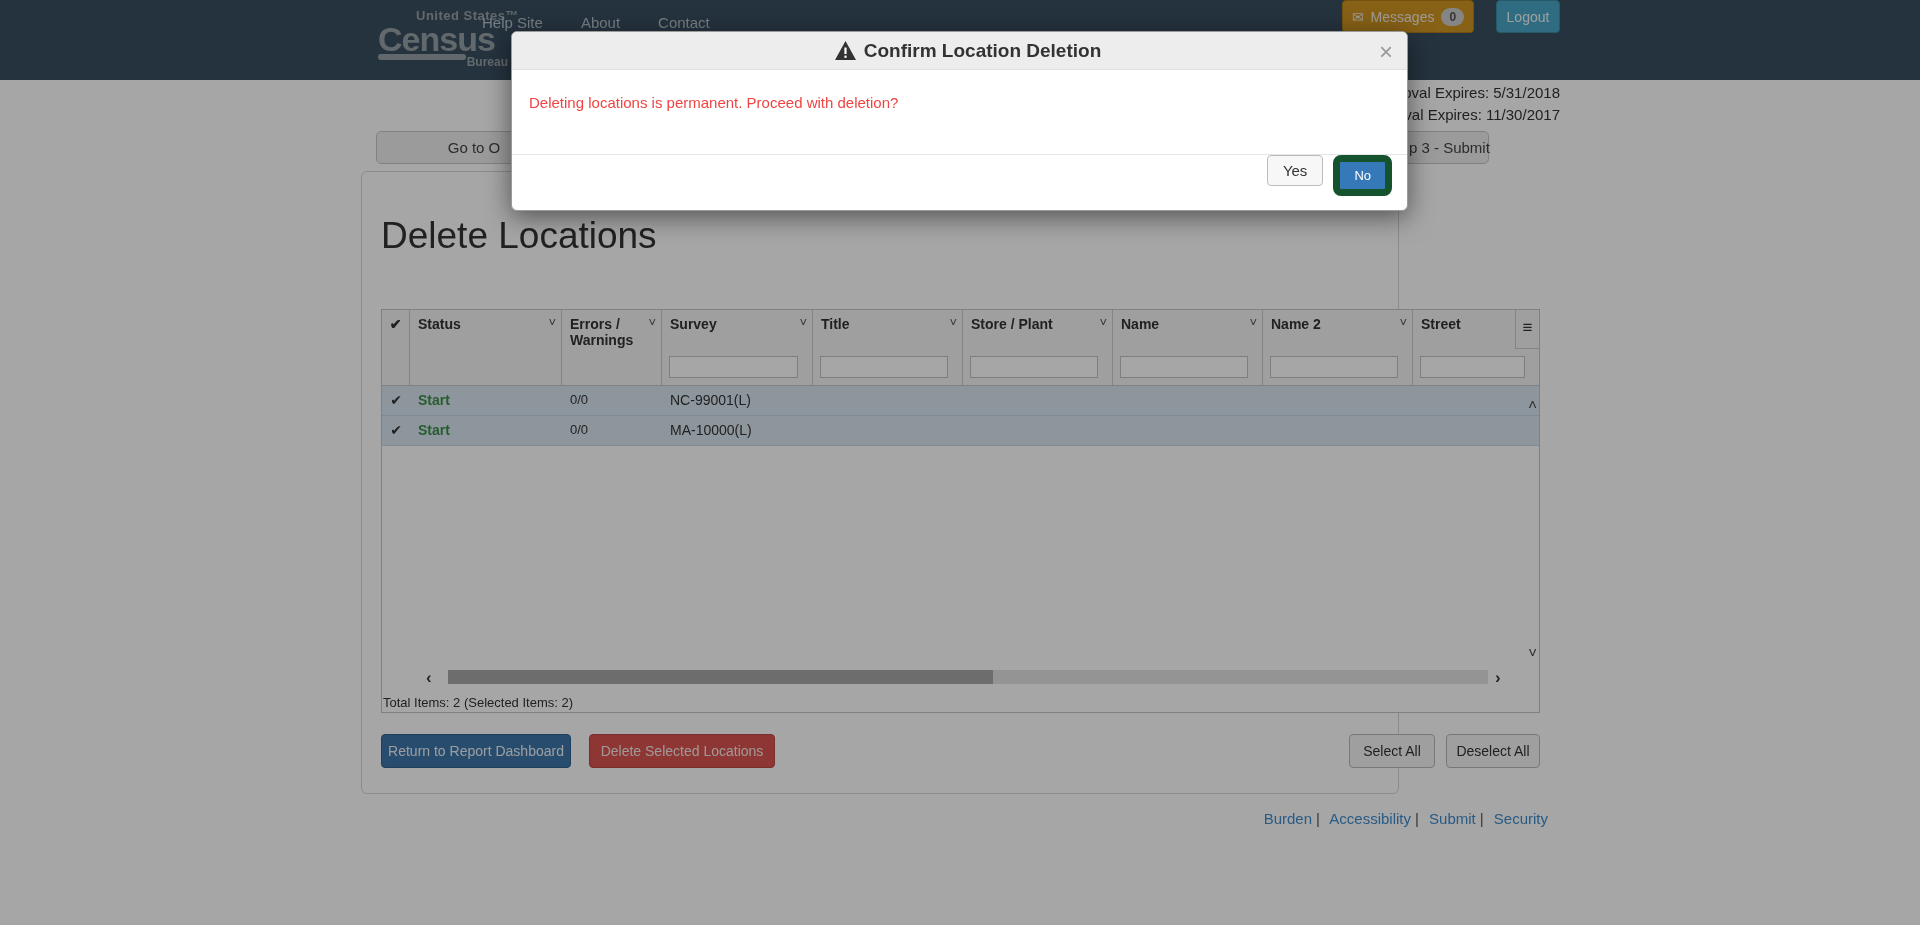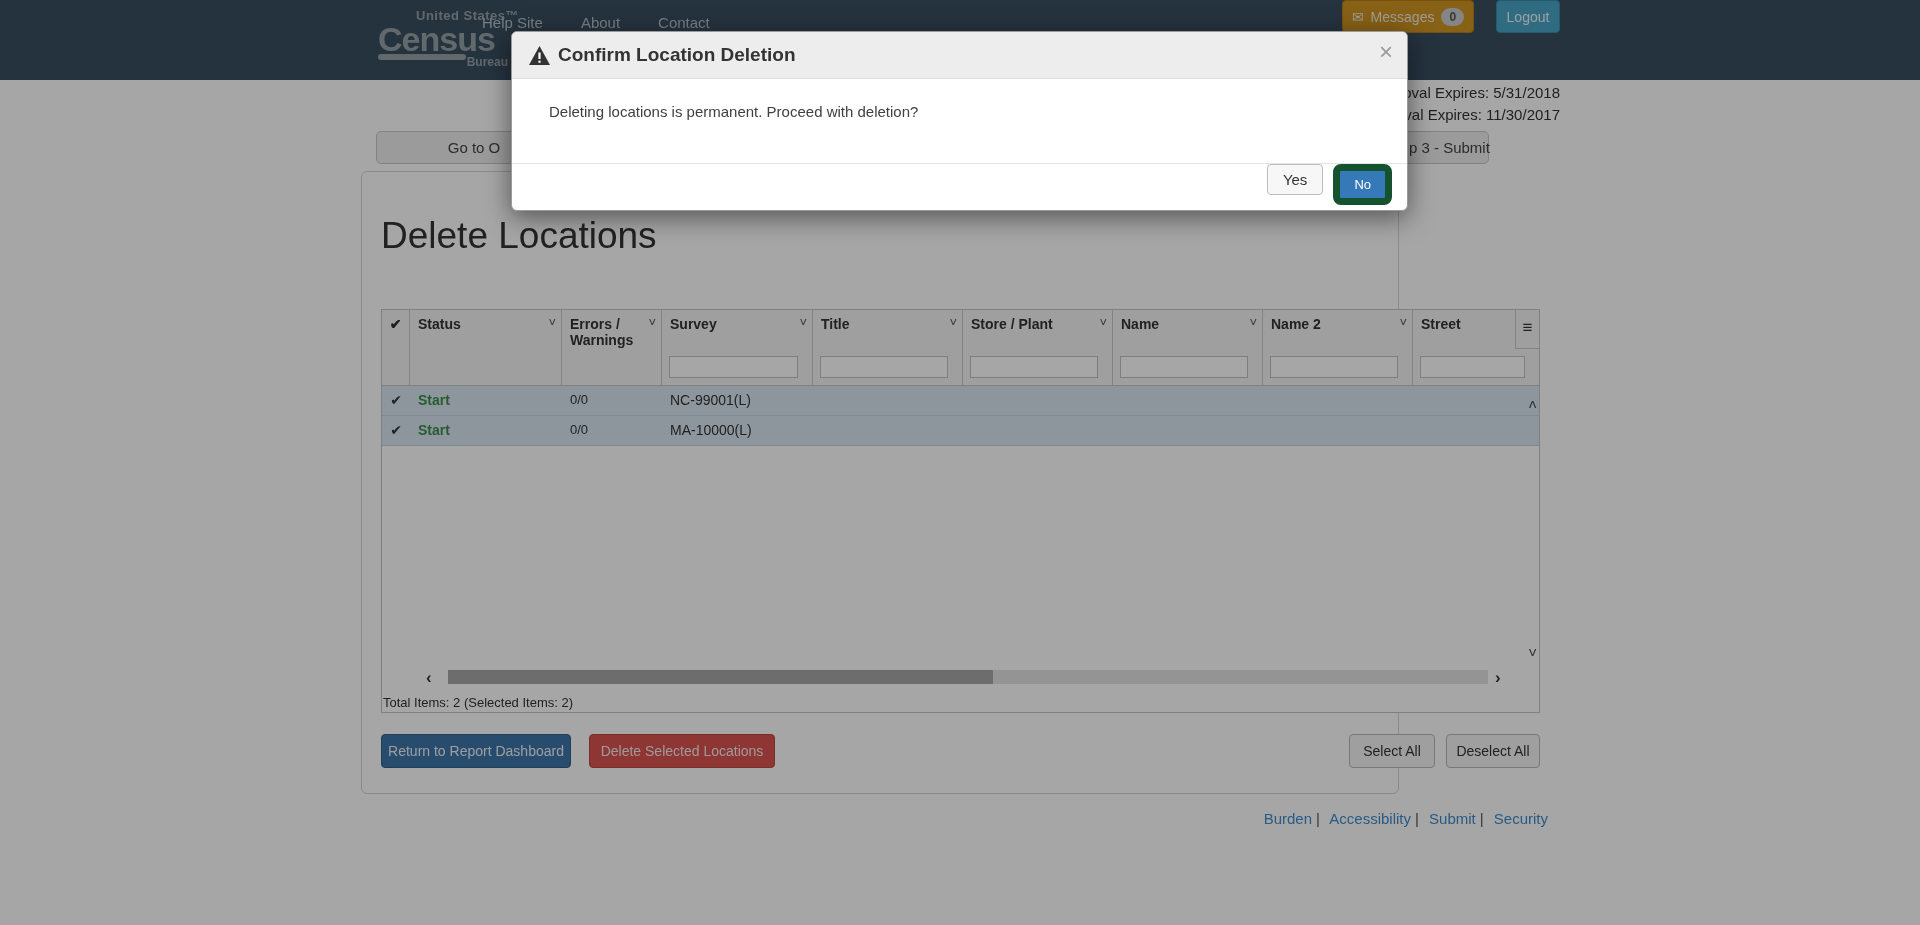--- a/index.html
+++ b/index.html
@@ -64,24 +64,24 @@
   .btn-light { background:#f4f4f4; border:1px solid #b9b9b9; color:#333; }
   .btn-selectall { position:absolute; left:987px; width:86px; }
   .btn-deselectall { position:absolute; left:1084px; width:94px; }
   
   .footer { position:absolute; top:810px; right:372px; font-size:15px; }
   .footer a { color:#3f8ccb; text-decoration:none; }
   .footer .sep { color:#555; margin:0 6px 0 4px; }
   
   .backdrop { position:absolute; inset:0; background:rgba(0,0,0,0.35); z-index:50; }
   .modal { position:absolute; left:511px; top:31px; width:897px; height:180px; background:#fff; border:1px solid #9a9a9a; border-radius:6px; box-shadow:0 6px 26px rgba(0,0,0,0.5); z-index:100; overflow:hidden; }
-  .modal-header { position:relative; height:47px; background:#ededed; border-bottom:1px solid #e0e0e0; display:flex; align-items:center; padding-left:17px; }
+  .modal-header { position:relative; height:38px; background:#ededed; border-bottom:1px solid #e0e0e0; display:flex; align-items:center; padding-left:17px;justify-content:center; }
   .modal-title { font-size:19px; font-weight:bold; color:#333; display:flex; align-items:center; gap:8px; }
   .modal-close { position:absolute; right:14px; top:6px; font-size:24px; color:#9b9b9b; background:none; border:none; cursor:pointer; font-family:"Liberation Sans",sans-serif; }
-  .modal-body { height:84px; padding:24px 17px 0 17px; font-size:15px; color:#404040;margin-left:20px; }
+  .modal-body { height:84px; padding:24px 17px 0 17px; font-size:15px; color:#ef4444; }
   .modal-footer { border-top:1px solid #e5e5e5; height:48px; display:flex; justify-content:flex-end; align-items:flex-start; gap:10px; padding-right:15px; }
   .btn-yes { background:#f7f7f7; border:1px solid #bcbcbc; border-radius:4px; color:#333; font-size:15px; padding:6px 15px; cursor:pointer; }
   .btn-no { background:#3579b8; border:7px solid #14532d; border-radius:8px; color:#fff; font-size:13px; padding:6px 14px; cursor:pointer; }
   .warn-svg { display:inline-block; }
 </style>
 </head>
 <body>
 
 <div class="topbar">
   <div class="logo">

